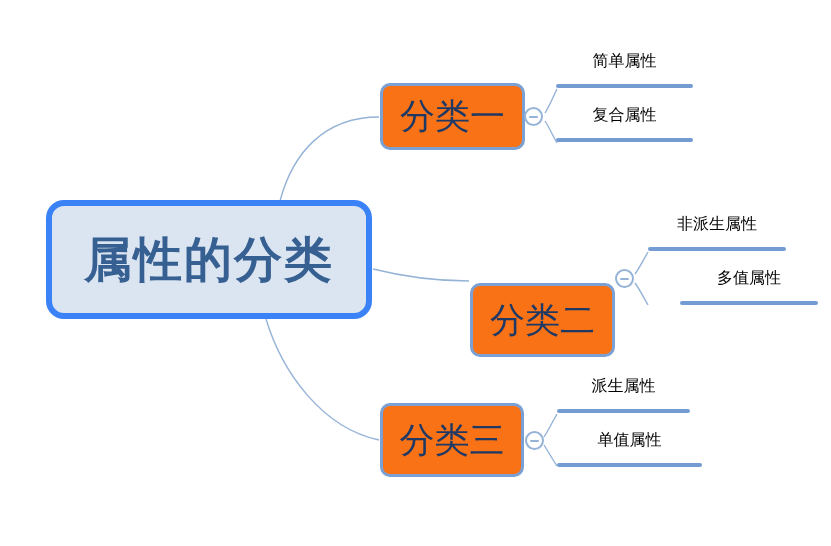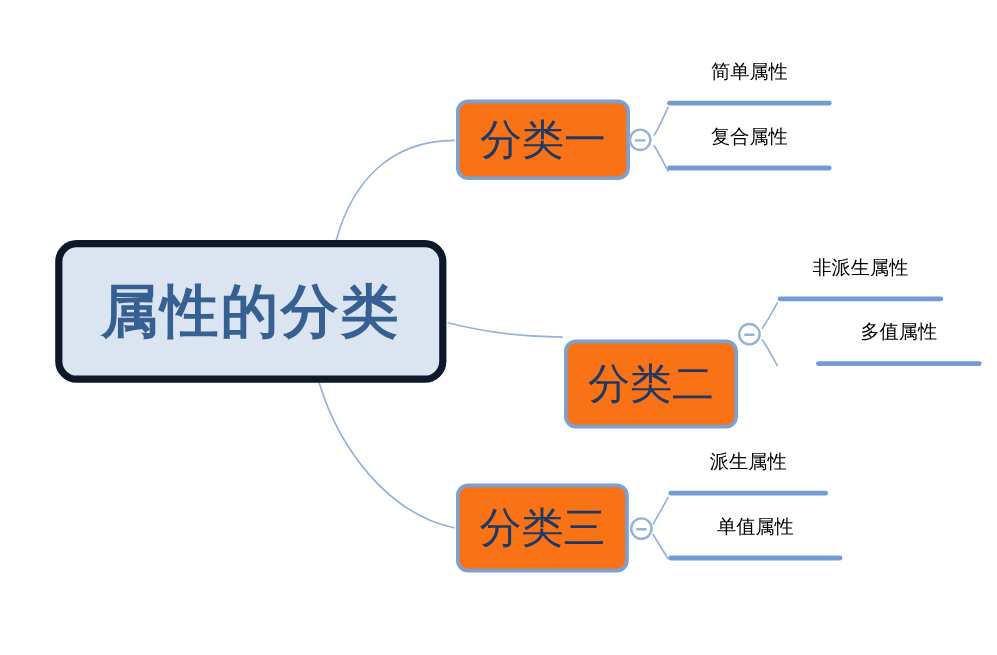--- a/index.html
+++ b/index.html
@@ -31,21 +31,21 @@
     display: flex;
     align-items: center;
     justify-content: center;
     white-space: nowrap;
   }
 
   .root-node {
     left: 46px; top: 200px;
     width: 326px; height: 119px;
     background: #dbe5f1;
-    border: 6px solid #0f172a;
+    border: 6px solid #3b82f6;
     border-radius: 18px;
     color: #376092;
     font-size: 48px;
     font-weight: bold;
     letter-spacing: 2px;
   }
 
   .branch {
     background: #f97316;
     border: 3px solid #7aa0d4;

